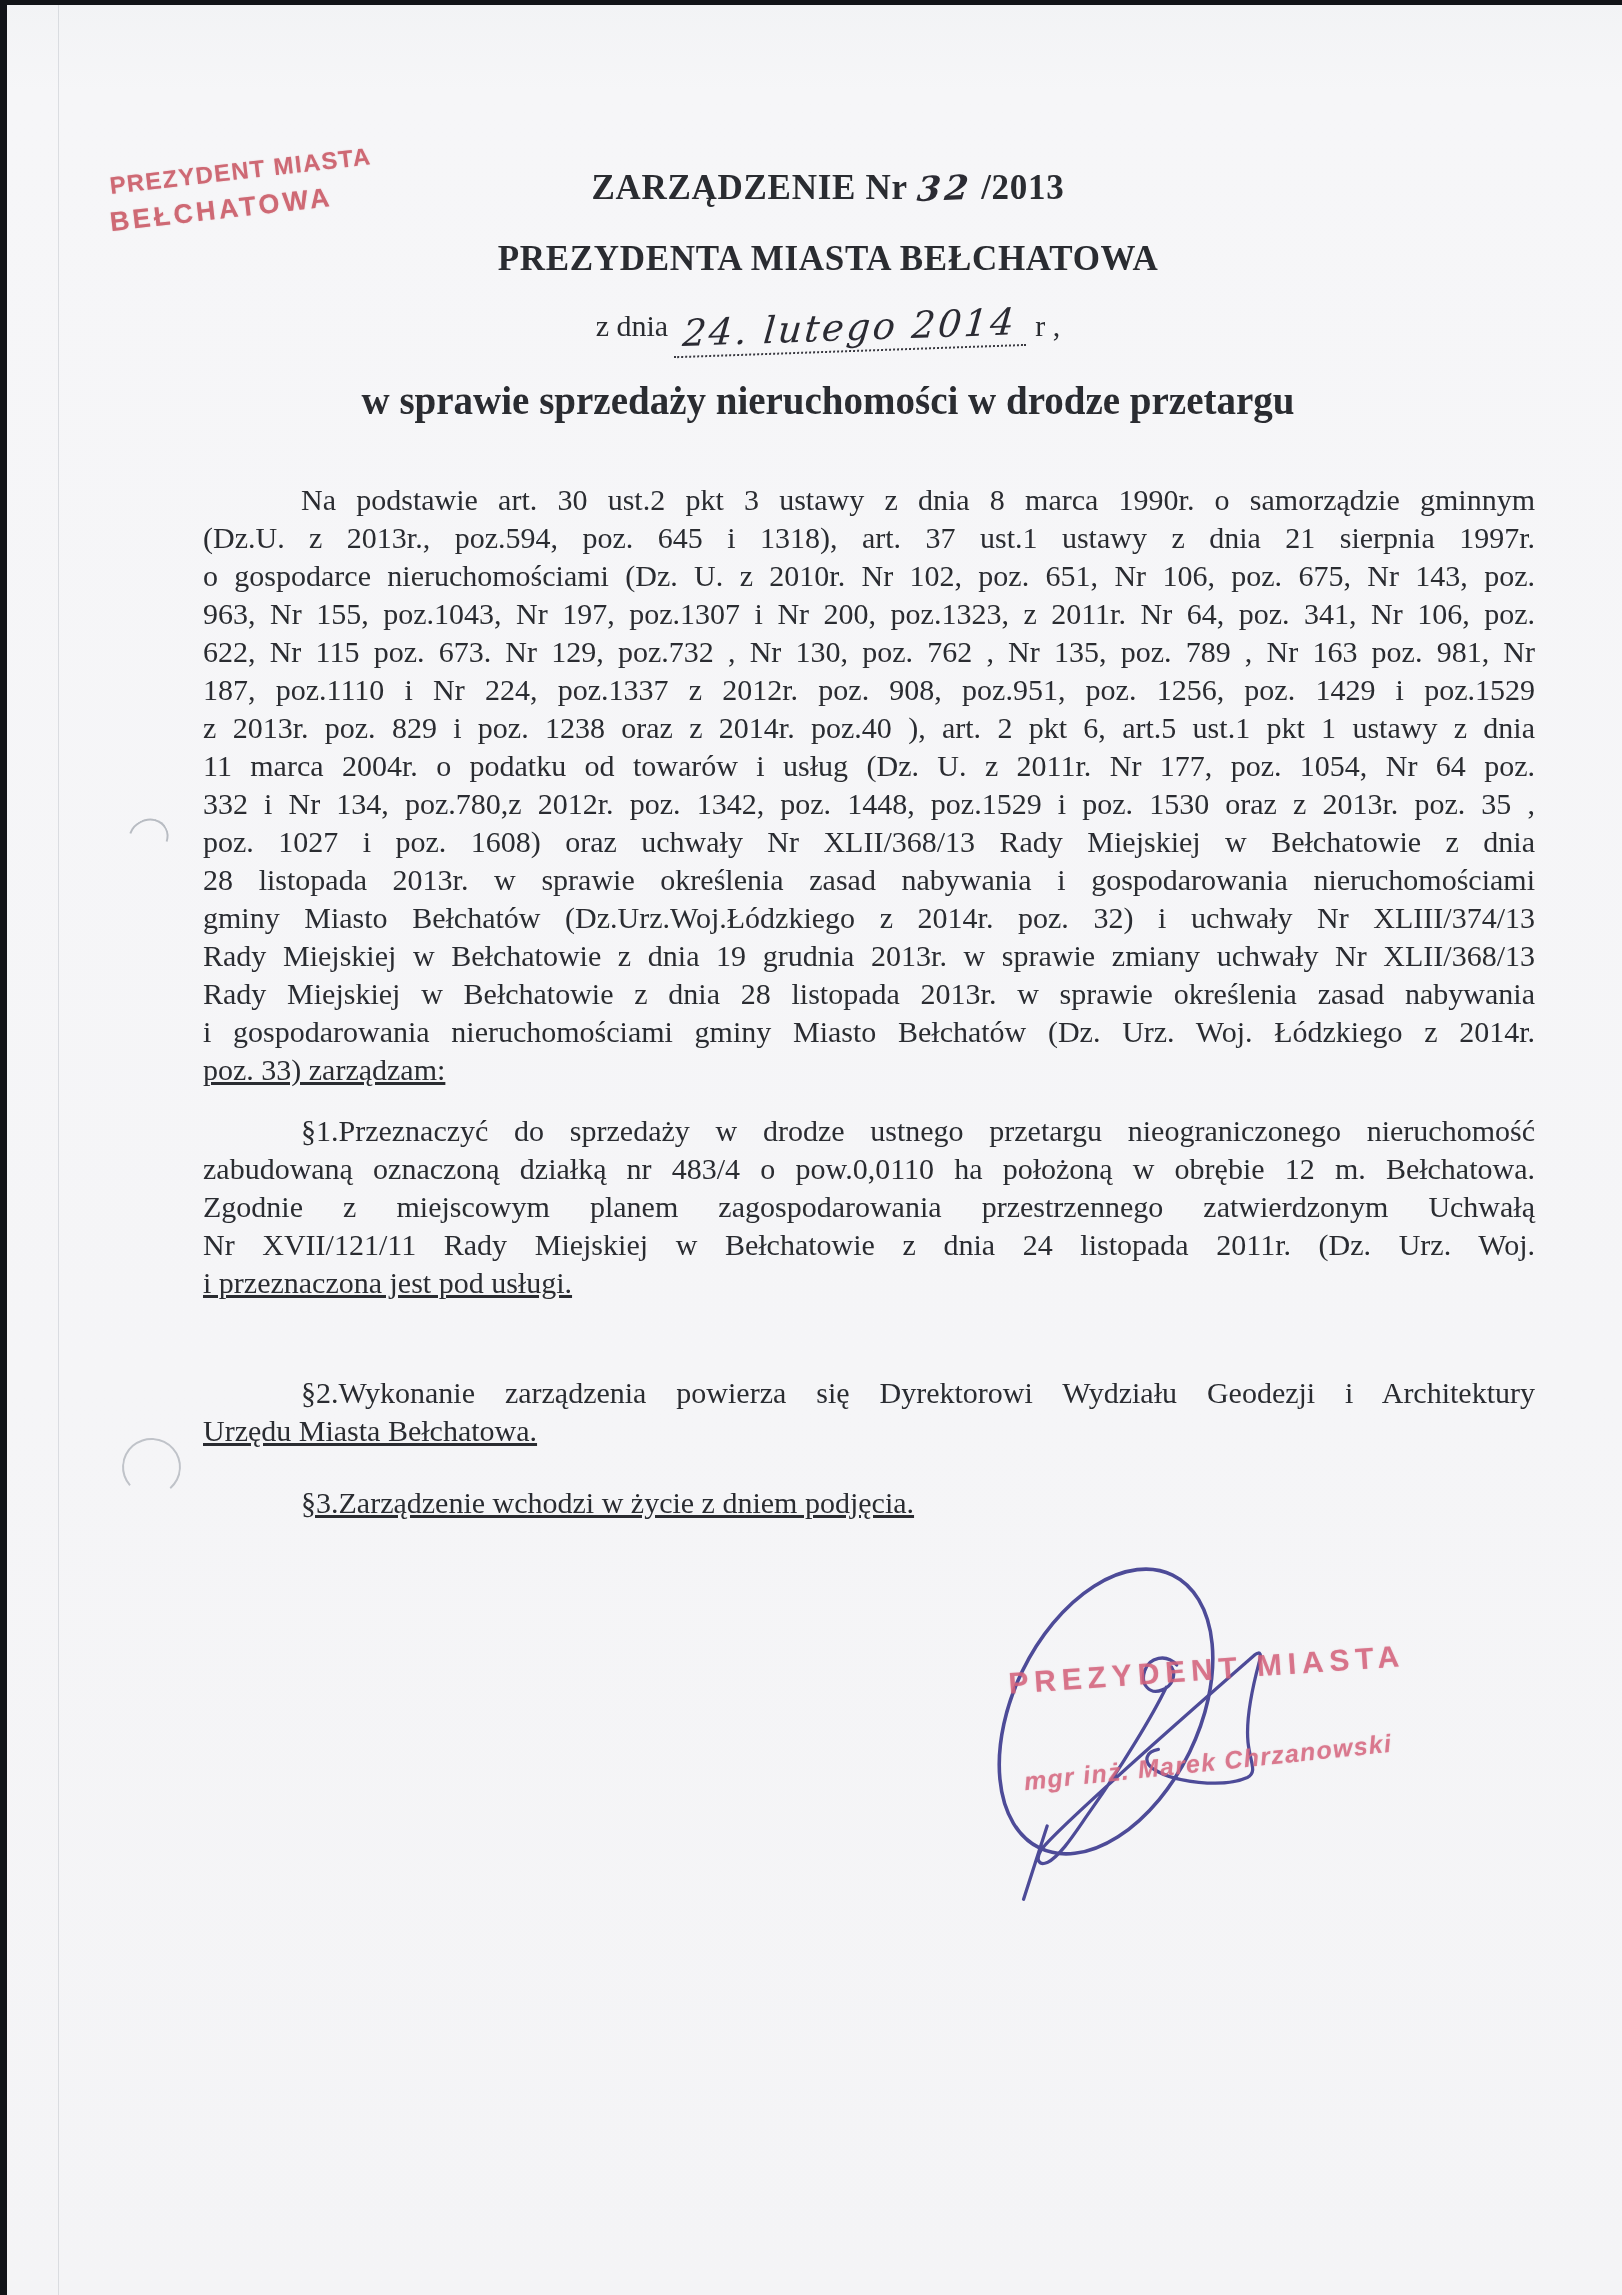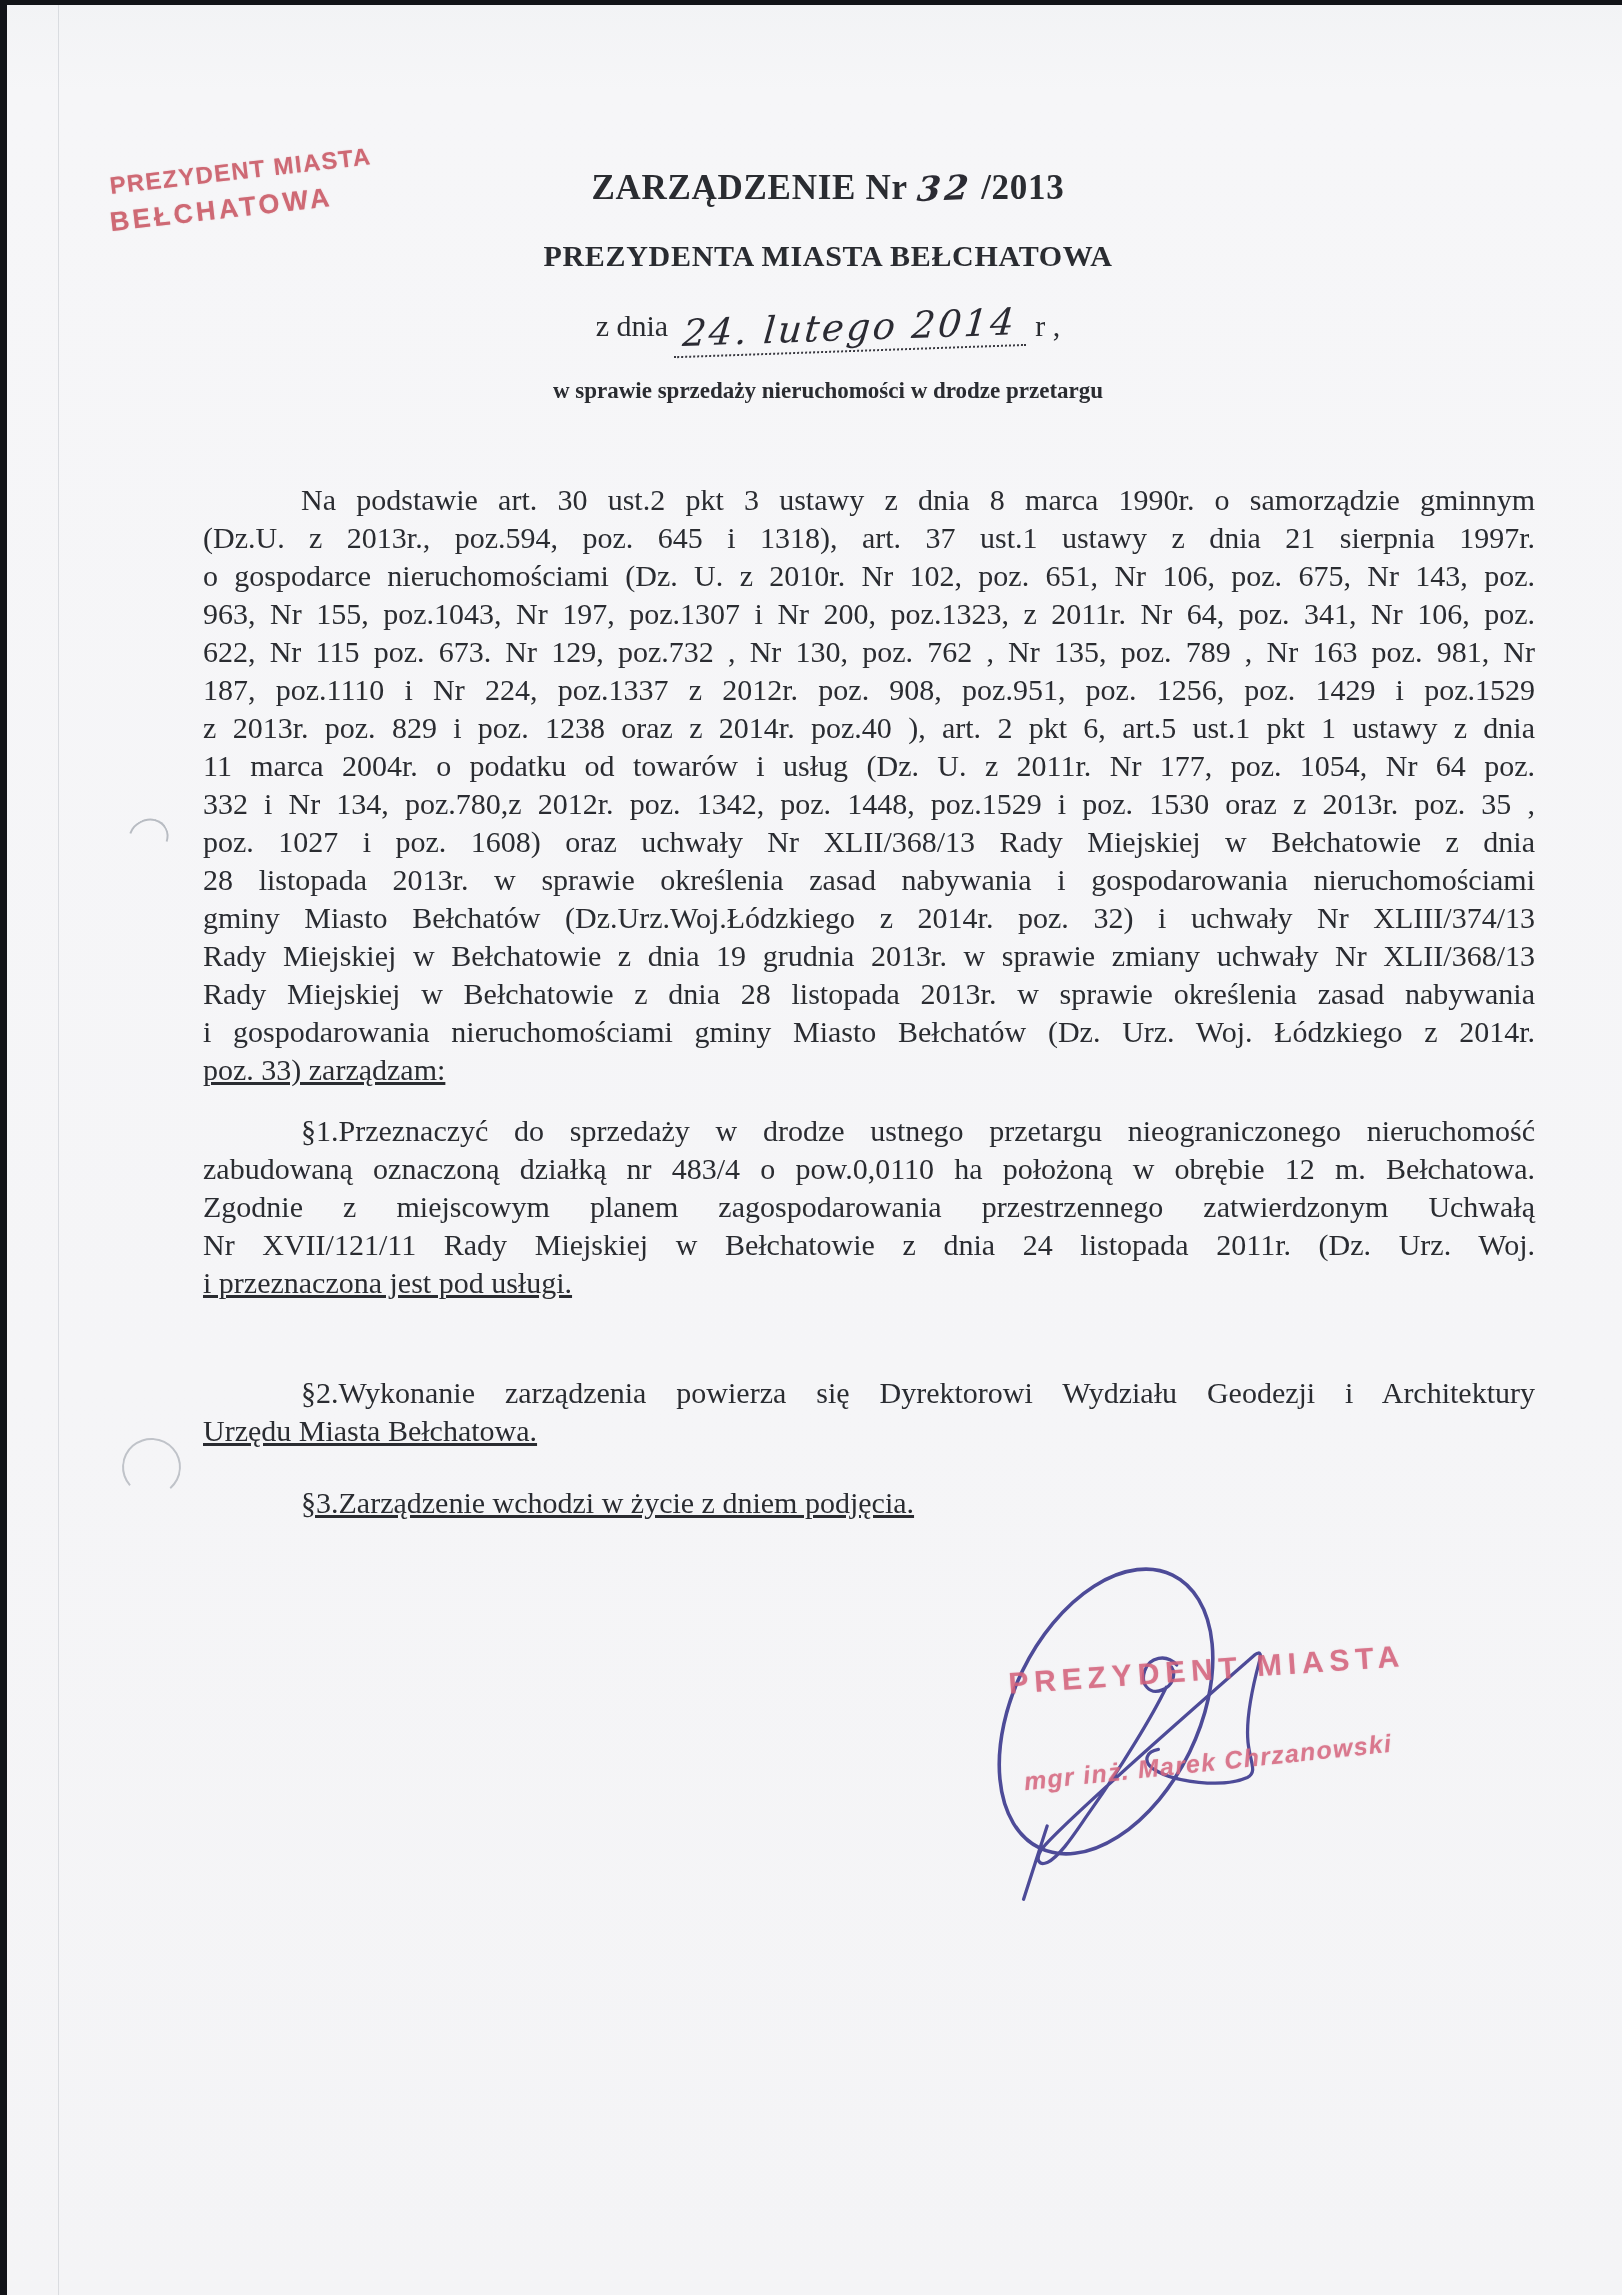--- a/index.html
+++ b/index.html
@@ -19,23 +19,23 @@
   .stamp-top{
     position:absolute;left:111px;top:157px;transform:rotate(-6.5deg);
     color:#c8515e;opacity:.85;font-family:"Liberation Sans","DejaVu Sans",sans-serif;
     font-weight:bold;text-shadow:0 0 1.3px rgba(200,81,94,.45);
   }
   .stamp-top .l1{font-size:24px;letter-spacing:1.3px;white-space:nowrap;}
   .stamp-top .l2{font-size:27px;letter-spacing:3.3px;margin-top:6.5px;margin-left:-3.9px;white-space:nowrap;}
   
   .title-wrap{position:absolute;left:33px;top:0;width:1590px;text-align:center;}
   .t1{position:absolute;left:0;right:0;top:168px;font-size:35px;font-weight:bold;letter-spacing:0.7px;}
-  .t2{position:absolute;left:0;right:0;top:239px;font-size:30px;font-weight:bold;letter-spacing:0.7px;text-align:center;}
+  .t2{position:absolute;left:0;right:0;top:239px;font-size:35px;font-weight:bold;letter-spacing:0.7px;text-align:center;}
   .date-row{position:absolute;left:0;right:0;top:306px;font-size:30px;white-space:nowrap;}
-  .subject{position:absolute;left:0;right:0;top:378px;font-size:23px;font-weight:bold;}
+  .subject{position:absolute;left:0;right:0;top:378px;font-size:39px;font-weight:bold;}
   .handwrite{
     display:inline-block;font-family:"DejaVu Serif",serif;font-style:italic;
     color:#2b2b33;transform:rotate(-2deg) skewX(-7deg);
   }
   .hand-num{font-size:34px;letter-spacing:3.9px;vertical-align:-1.3px;padding:0 9.2px;}
   .hand-date{font-size:37px;letter-spacing:2.6px;padding:0 11.8px 1.3px 6.5px;
     border-bottom:2.6px dotted #38383f;vertical-align:-3.9px;}
   
   .block{position:absolute;left:203px;width:1332px;font-size:30px;line-height:38px;}
   .block .ln{text-align:justify;text-align-last:justify;white-space:normal;}

